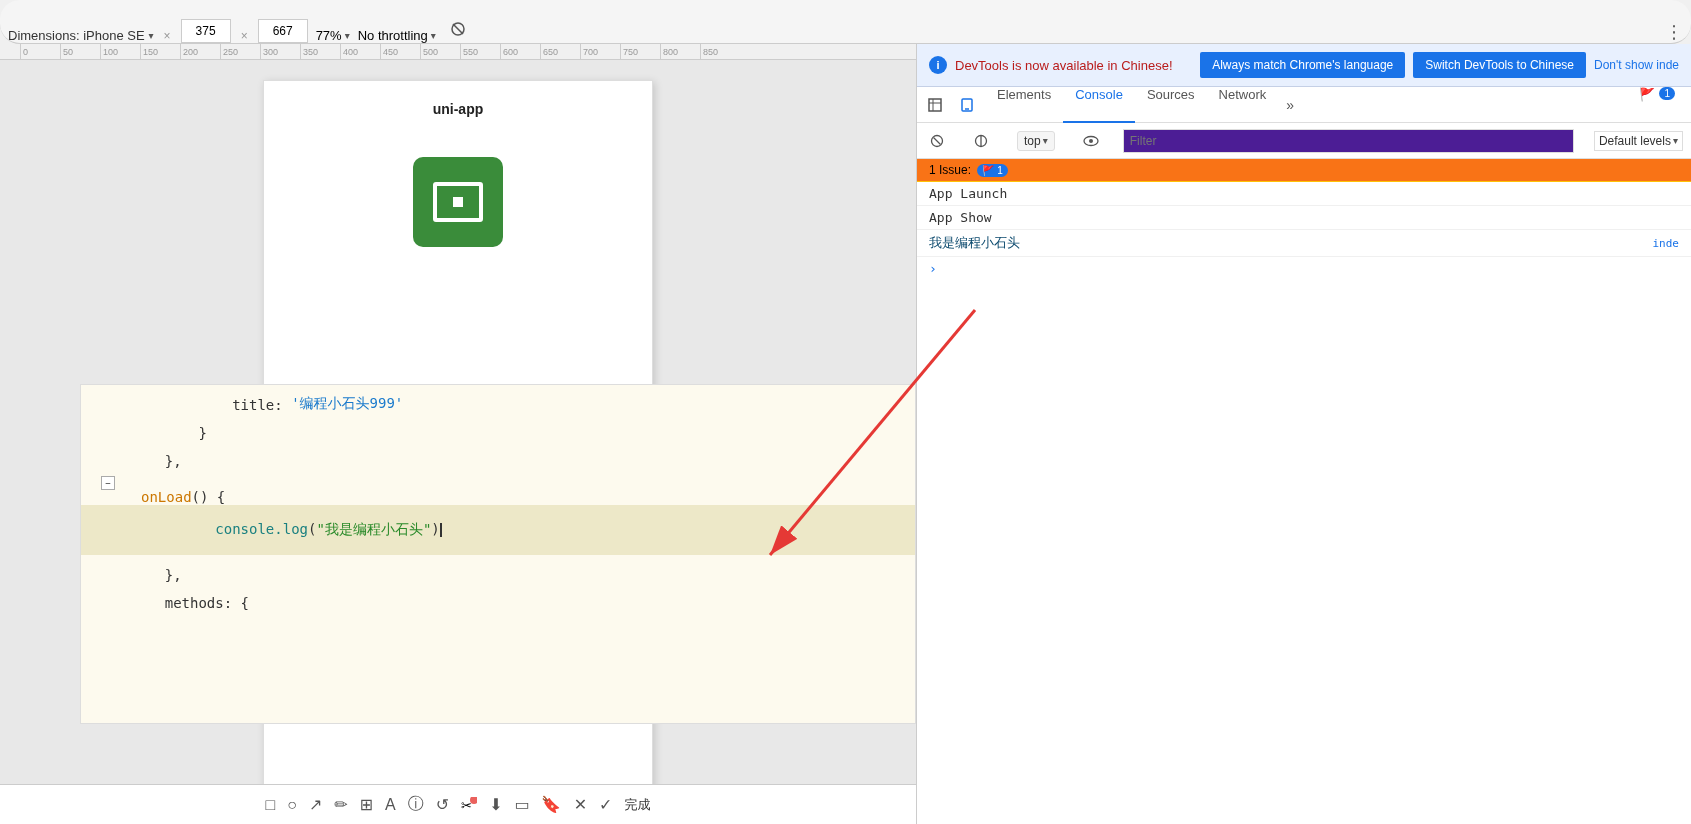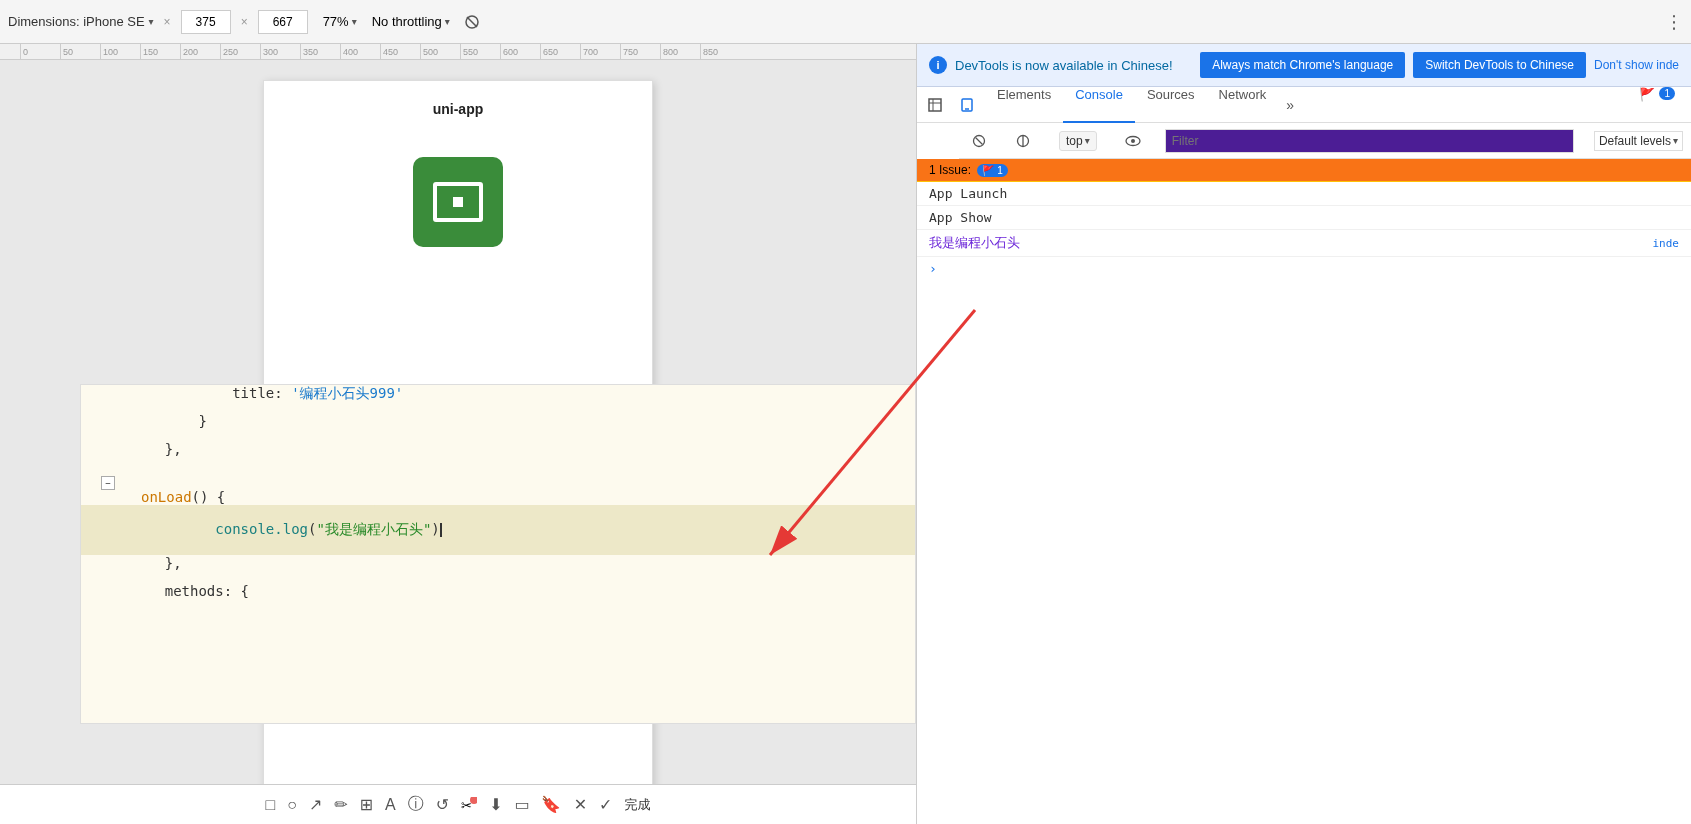--- a/index.html
+++ b/index.html
@@ -4,24 +4,25 @@
   <style>
     * { box-sizing: border-box; margin: 0; padding: 0; }
     body { font-family: 'Segoe UI', Arial, sans-serif; background: #f0f0f0; width: 1691px; height: 824px; overflow: hidden; display: flex; flex-direction: column; }
 
     
     .top-toolbar {
       height: 44px;
       background: #f5f5f5;
       border-bottom: 1px solid #ccc;
       display: flex;
-      align-items: center;
+      align-items: flex-end;
       padding: 0 8px;
       gap: 8px;
       flex-shrink: 0;
+      border-radius: 20px;
     }
     .toolbar-item {
       display: flex;
       align-items: center;
       gap: 4px;
       font-size: 13px;
       color: #333;
     }
     .toolbar-separator {
       color: #999;
@@ -35,21 +36,20 @@
       text-align: center;
       font-size: 12px;
       background: white;
     }
     .toolbar-dropdown {
       display: flex;
       align-items: center;
       gap: 3px;
       cursor: pointer;
       font-size: 13px;
-      margin-left: 7px;
     }
     .chevron-down { font-size: 10px; color: #555; }
     .toolbar-icon-btn {
       width: 28px; height: 28px;
       display: flex; align-items: center; justify-content: center;
       cursor: pointer; border-radius: 3px;
       font-size: 14px; color: #555;
     }
     .more-icon { font-size: 18px; color: #555; cursor: pointer; margin-left: auto; }
 
@@ -156,21 +156,21 @@
       right: 0;
       height: 340px;
       background: #fdfaee;
       border: 1px solid #ddd;
       font-family: 'Consolas', 'Monaco', monospace;
       font-size: 14px;
       overflow: hidden;
     }
     .code-line {
       display: flex;
-      align-items: flex-start;
+      align-items: flex-end;
       min-height: 28px;
       padding: 0 24px 0 50px;
       position: relative;
     }
     .code-line.highlighted {
       background: #ede8c8;
     }
     .code-collapse-btn {
       position: absolute;
       left: 46px;
@@ -231,21 +231,21 @@
     .dt-notification-icon {
       width: 18px; height: 18px;
       background: #1a73e8;
       border-radius: 50%;
       display: flex; align-items: center; justify-content: center;
       color: white; font-size: 11px; font-weight: bold;
       flex-shrink: 0;
     }
     .dt-notification-text {
       font-size: 13px;
-      color: #0369a1;
+      color: #b91c1c;
       flex: 1;
     }
 
     
     .dt-notif-buttons {
       display: flex;
       align-items: center;
       gap: 8px;
     }
     .dt-btn-blue {
@@ -315,21 +315,20 @@
 
     
     .dt-console-toolbar {
       display: flex;
       align-items: center;
       gap: 20px;
       padding: 4px 8px;
       border-bottom: 1px solid #ddd;
       flex-shrink: 0;
       height: 36px;
-      margin-left: 42px;
     }
     .dt-toolbar-btn {
       width: 24px; height: 24px;
       display: flex; align-items: center; justify-content: center;
       cursor: pointer; border-radius: 3px; color: #555; font-size: 13px;
       flex-shrink: 0;
     }
     .dt-filter-input {
       flex: 1;
       height: 24px;
@@ -392,21 +391,21 @@
     }
     .dt-console-row {
       padding: 4px 12px;
       border-bottom: 1px solid #f0f0f0;
       display: flex;
       align-items: center;
       justify-content: space-between;
     }
     .dt-console-row .row-text { color: #333; }
     .dt-console-row .row-link { color: #1a73e8; font-size: 11px; }
-    .dt-console-row .row-chinese { color: #6d28d9; }
+    .dt-console-row .row-chinese { color: #0c4a6e; }
     .dt-prompt-row {
       padding: 4px 12px;
       display: flex;
       align-items: center;
       gap: 6px;
     }
     .dt-prompt-chevron { color: #1a73e8; font-size: 13px; }
 
     
     .eye-icon-btn {

